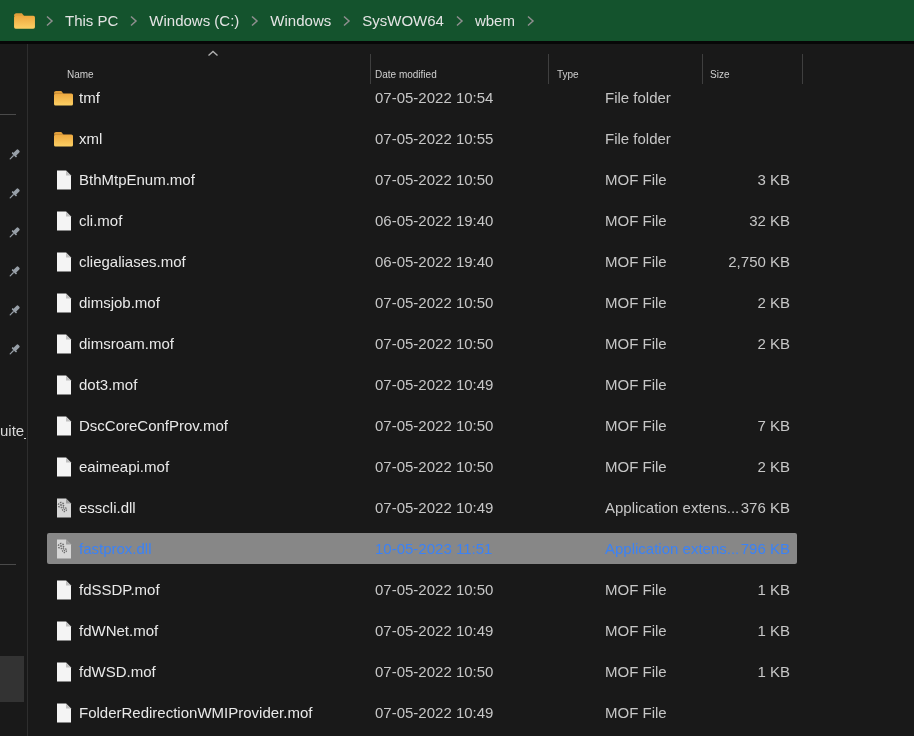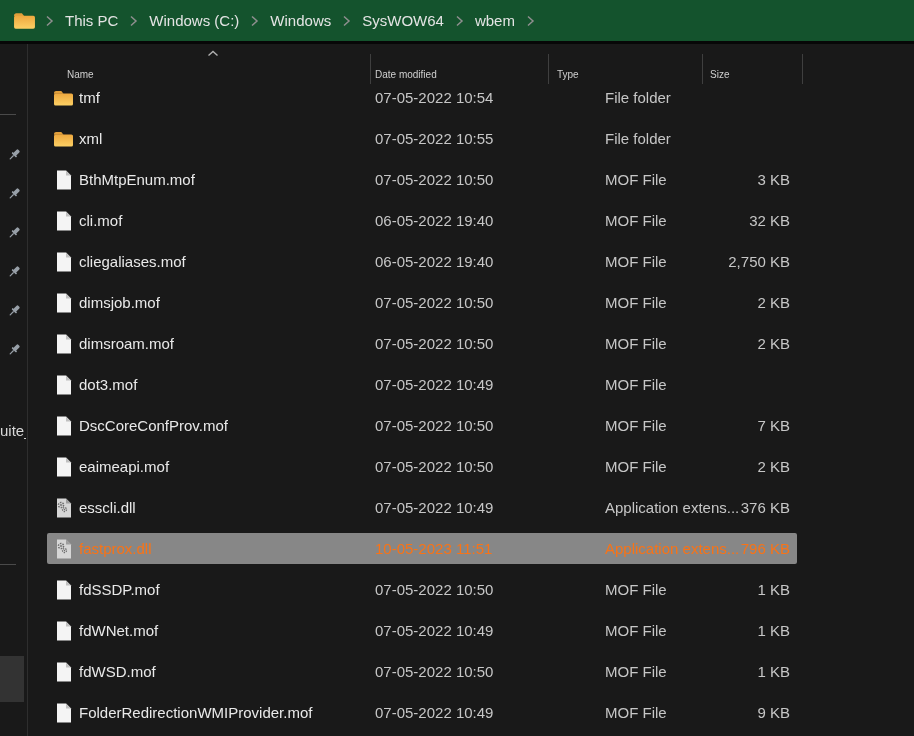--- a/index.html
+++ b/index.html
@@ -36,21 +36,21 @@
   
   #file-list{position:absolute;top:77px;left:0;right:0;bottom:0;}
   .row{position:relative;height:41px;padding-left:48px;}
   .row-bg{position:absolute;left:47px;top:5px;width:750px;height:31px;border-radius:2px;background:transparent;}
   .row.selected .row-bg{background:#878787;}
   .cell{position:absolute;top:0;height:41px;line-height:41px;font-size:15px;white-space:nowrap;}
   .cell.name{left:79px;color:#e9e9e9;}
   .cell.date{left:375px;color:#c6c6c6;}
   .cell.type{left:557px;color:#c6c6c6;margin-left:48px;}
   .cell.size{left:640px;width:150px;text-align:right;color:#c6c6c6;}
-  .row.selected .cell{color:#f97316;}
+  .row.selected .cell{color:#3b82f6;}
   .row-icon{position:absolute;left:53px;top:50%;transform:translateY(-50%);width:21px;height:21px;}
   .row-icon svg{display:none;width:21px;height:21px;}
   .row.icon-folder .svg-folder{display:block;}
   .row.icon-file   .svg-file{display:block;}
   .row.icon-dll    .svg-dll{display:block;}
 </style>
 </head>
 <body>
 
 <svg width="0" height="0" style="position:absolute">
@@ -409,16 +409,15 @@
 
       <svg class="svg-file" viewBox="0 0 21 21">
         <path d="M4 1h9l5 5v14H4z" fill="#f4f4f4"></path>
         <path d="M13 1l5 5h-5z" fill="#c0c0c0"></path>
       </svg>
 
     </span>
     <span class="cell name">FolderRedirectionWMIProvider.mof</span>
     <span class="cell date">07-05-2022 10:49</span>
     <span class="cell type">MOF File</span>
-    <span class="cell size">9 KB</span>
   </div>
 </div>
 </div>
 
 </body></html>

